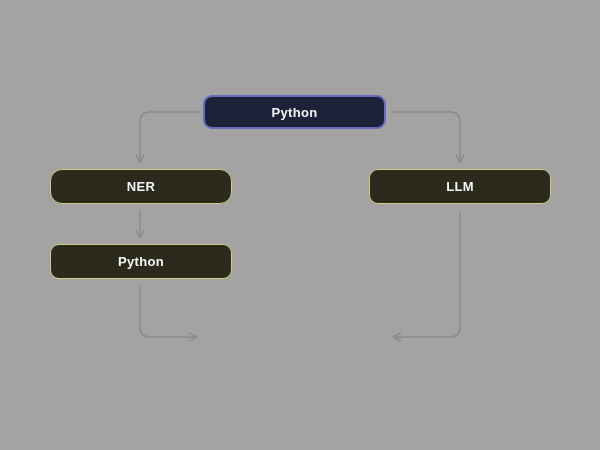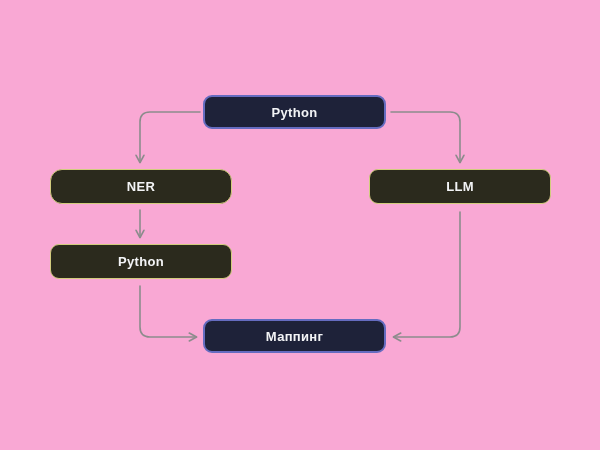--- a/index.html
+++ b/index.html
@@ -4,21 +4,21 @@
 <style>
   html, body {
     margin: 0;
     padding: 0;
     background: #000000;
   }
   .canvas {
     position: relative;
     width: 600px;
     height: 450px;
-    background: #f9a8d4;
+    background: #a3a3a3;
     font-family: "Liberation Sans", sans-serif;
     overflow: hidden;
   }
   .edges-layer {
     position: absolute;
     left: 0;
     top: 0;
     width: 600px;
     height: 450px;
   }
@@ -89,17 +89,14 @@
   </div>
 
   <div class="node yellow" id="node-llm">
     <span class="node-label">LLM</span>
   </div>
 
   <div class="node yellow" id="node-python-left">
     <span class="node-label">Python</span>
   </div>
 
-  <div class="node indigo" id="node-mapping">
-    <span class="node-label">Маппинг</span>
-  </div>
 
 </div>
 
 </body></html>

